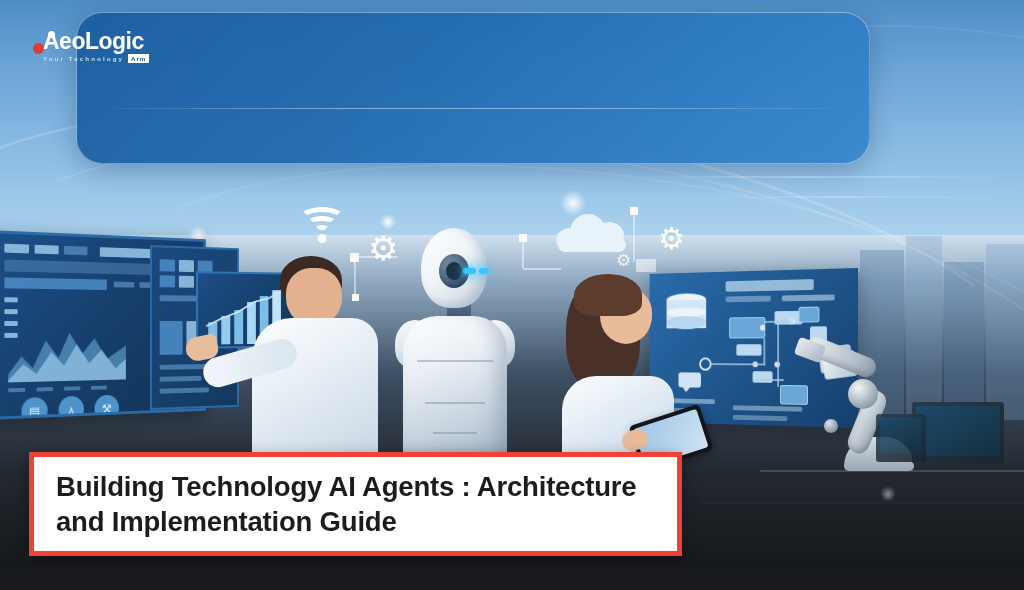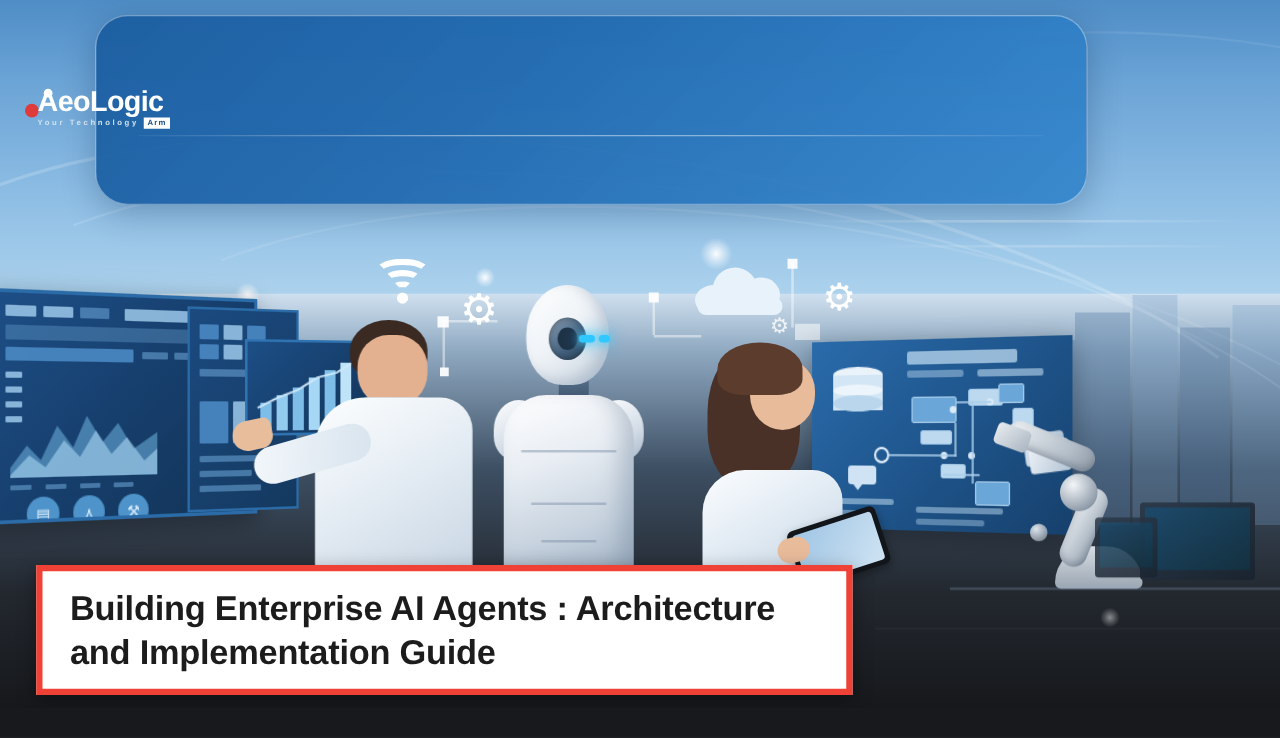--- a/index.html
+++ b/index.html
@@ -232,21 +232,21 @@
     white-space:nowrap;
   }
   .hdr-sub {
     position:absolute; left:0; right:0; top:105px;
     text-align:center; color:#eaf3fb;
     font-size:29px; font-weight:400; letter-spacing:.1px;
     text-shadow: 0 2px 4px rgba(0,0,0,.35);
   }
 
   
-  .logo { position:absolute; left:20px; top:30px; width:112px; height:40px;margin-top:40px; }
+  .logo { position:absolute; left:33px; top:30px; width:112px; height:40px; }
   .logo-main { position:absolute; left:10px; top:0; font-size:23px; font-weight:700;
                color:#ffffff; letter-spacing:-.5px; line-height:1; }
   .logo-dot { position:absolute; left:0px; top:13px; width:11px; height:11px;
               border-radius:50%; background:#e03b3b; }
   .logo-dot2 { position:absolute; left:15px; top:1px; width:7px; height:7px;
                border-radius:50%; background:#ffffff; }
   .logo-tag { position:absolute; left:10px; top:25px; font-size:6.2px; letter-spacing:2.1px;
               color:#cfe0ef; font-weight:700; white-space:nowrap; }
   .logo-tag .boxed { background:#ffffff; color:#1d4f87; padding:1px 3px; letter-spacing:1px; }
 
@@ -498,17 +498,17 @@
     <span class="logo-dot"></span>
     <span class="logo-dot2"></span>
     <span class="logo-main">AeoLogic</span>
     <span class="logo-tag">
       <span>Your Technology</span>
       <span class="boxed">Arm</span>
     </span>
   </div>
 
   <div class="caption-box">
-    <div class="caption-text">Building Enterprise AI Agents : Architecture and Implementation Guide</div>
+    <div class="caption-text">Building Technology AI Agents : Architecture and Implementation Guide</div>
   </div>
 
   <div class="bottom-strip"></div>
 </div>
 
 </body></html>

